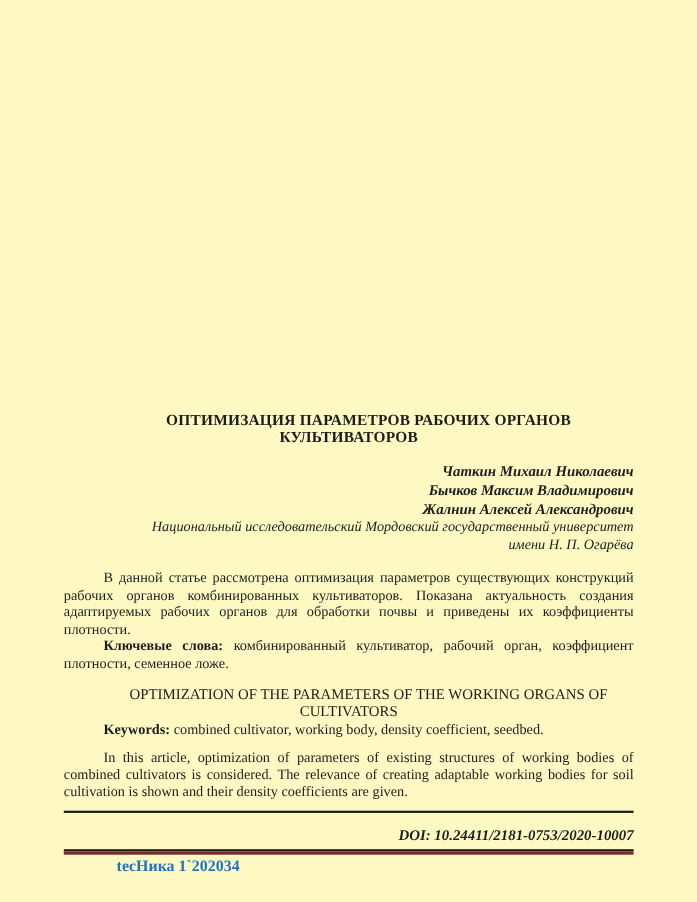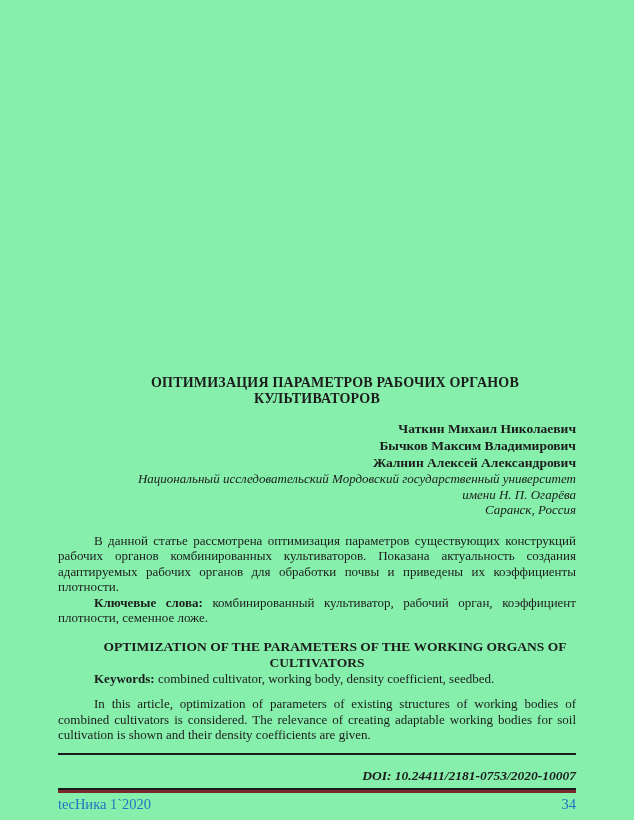--- a/index.html
+++ b/index.html
@@ -1,20 +1,20 @@
 <!DOCTYPE html>
 <html><head>
 <meta charset="utf-8">
 <style>
   html, body { margin: 0; padding: 0; background: #ffffff; }
   .page {
     position: relative;
     width: 634px;
     height: 820px;
-    background: #86efac;
+    background: #fef9c3;
     font-family: "Liberation Serif", serif;
     color: #1c1c1c;
     overflow: hidden;
   }
   .content {
     position: absolute;
     left: 58px;
     top: 0;
     width: 518px;
   }
@@ -24,41 +24,42 @@
     font-weight: bold;
     text-align: center;
     text-indent: 36px;
     letter-spacing: 0.2px;
     line-height: 16px;
   }
   .authors {
     margin-top: 13px;
     text-align: right;
     font-weight: bold;
+    font-style: italic;
     font-size: 13.5px;
     line-height: 17px;
   }
   .affiliation {
     text-align: right;
     font-style: italic;
     font-size: 13px;
     line-height: 15.5px;
   }
   .para {
     margin: 0;
     font-size: 13px;
     line-height: 15.5px;
     text-align: justify;
     text-indent: 36px;
   }
   .abstract-ru { margin-top: 15px; }
   .title-en {
     margin: 13px 0 0 0;
     font-size: 13.5px;
-    font-weight: bold;
+    font-weight: normal;
     text-align: center;
     text-indent: 36px;
     line-height: 16px;
   }
   .abstract-en { margin-top: 10px; }
   .rule-black {
     margin-top: 10px;
     height: 2px;
     background: #1a1a1a;
   }
@@ -69,45 +70,44 @@
     font-style: italic;
     font-size: 13.5px;
     line-height: 16px;
   }
   .rule-double { margin-top: 4px; }
   .rule-double .thin { height: 2px; background: #1a1a1a; }
   .rule-double .thick { height: 3px; background: #7a2a2c; }
   .footer {
     margin-top: 3px;
     display: flex;
-    justify-content: space-between;
     align-items: baseline;
     font-size: 14.5px;
-    font-weight: normal;
+    font-weight: bold;
     line-height: 17px;
+    margin-left: 48px;
   }
 </style>
 </head>
 <body>
 
 <div class="page">
   <div class="content">
 
     <h1 class="title-ru">ОПТИМИЗАЦИЯ ПАРАМЕТРОВ РАБОЧИХ ОРГАНОВ КУЛЬТИВАТОРОВ</h1>
 
     <div class="authors">
       <div>Чаткин Михаил Николаевич</div>
       <div>Бычков Максим Владимирович</div>
       <div>Жалнин Алексей Александрович</div>
     </div>
 
     <div class="affiliation">
       <div>Национальный исследовательский Мордовский государственный университет</div>
       <div>имени Н. П. Огарёва</div>
-      <div>Саранск, Россия</div>
     </div>
 
     <p class="para abstract-ru">В данной статье рассмотрена оптимизация параметров существующих конструкций рабочих органов комбинированных культиваторов. Показана актуальность создания адаптируемых рабочих органов для обработки почвы и приведены их коэффициенты плотности.</p>
 
     <p class="para"><b>Ключевые слова:</b><span> комбинированный культиватор, рабочий орган, коэффициент плотности, семенное ложе.</span></p>
 
     <h2 class="title-en">OPTIMIZATION OF THE PARAMETERS OF THE WORKING ORGANS OF CULTIVATORS</h2>
 
     <p class="para"><b>Keywords:</b><span> combined cultivator, working body, density coefficient, seedbed.</span></p>
 

